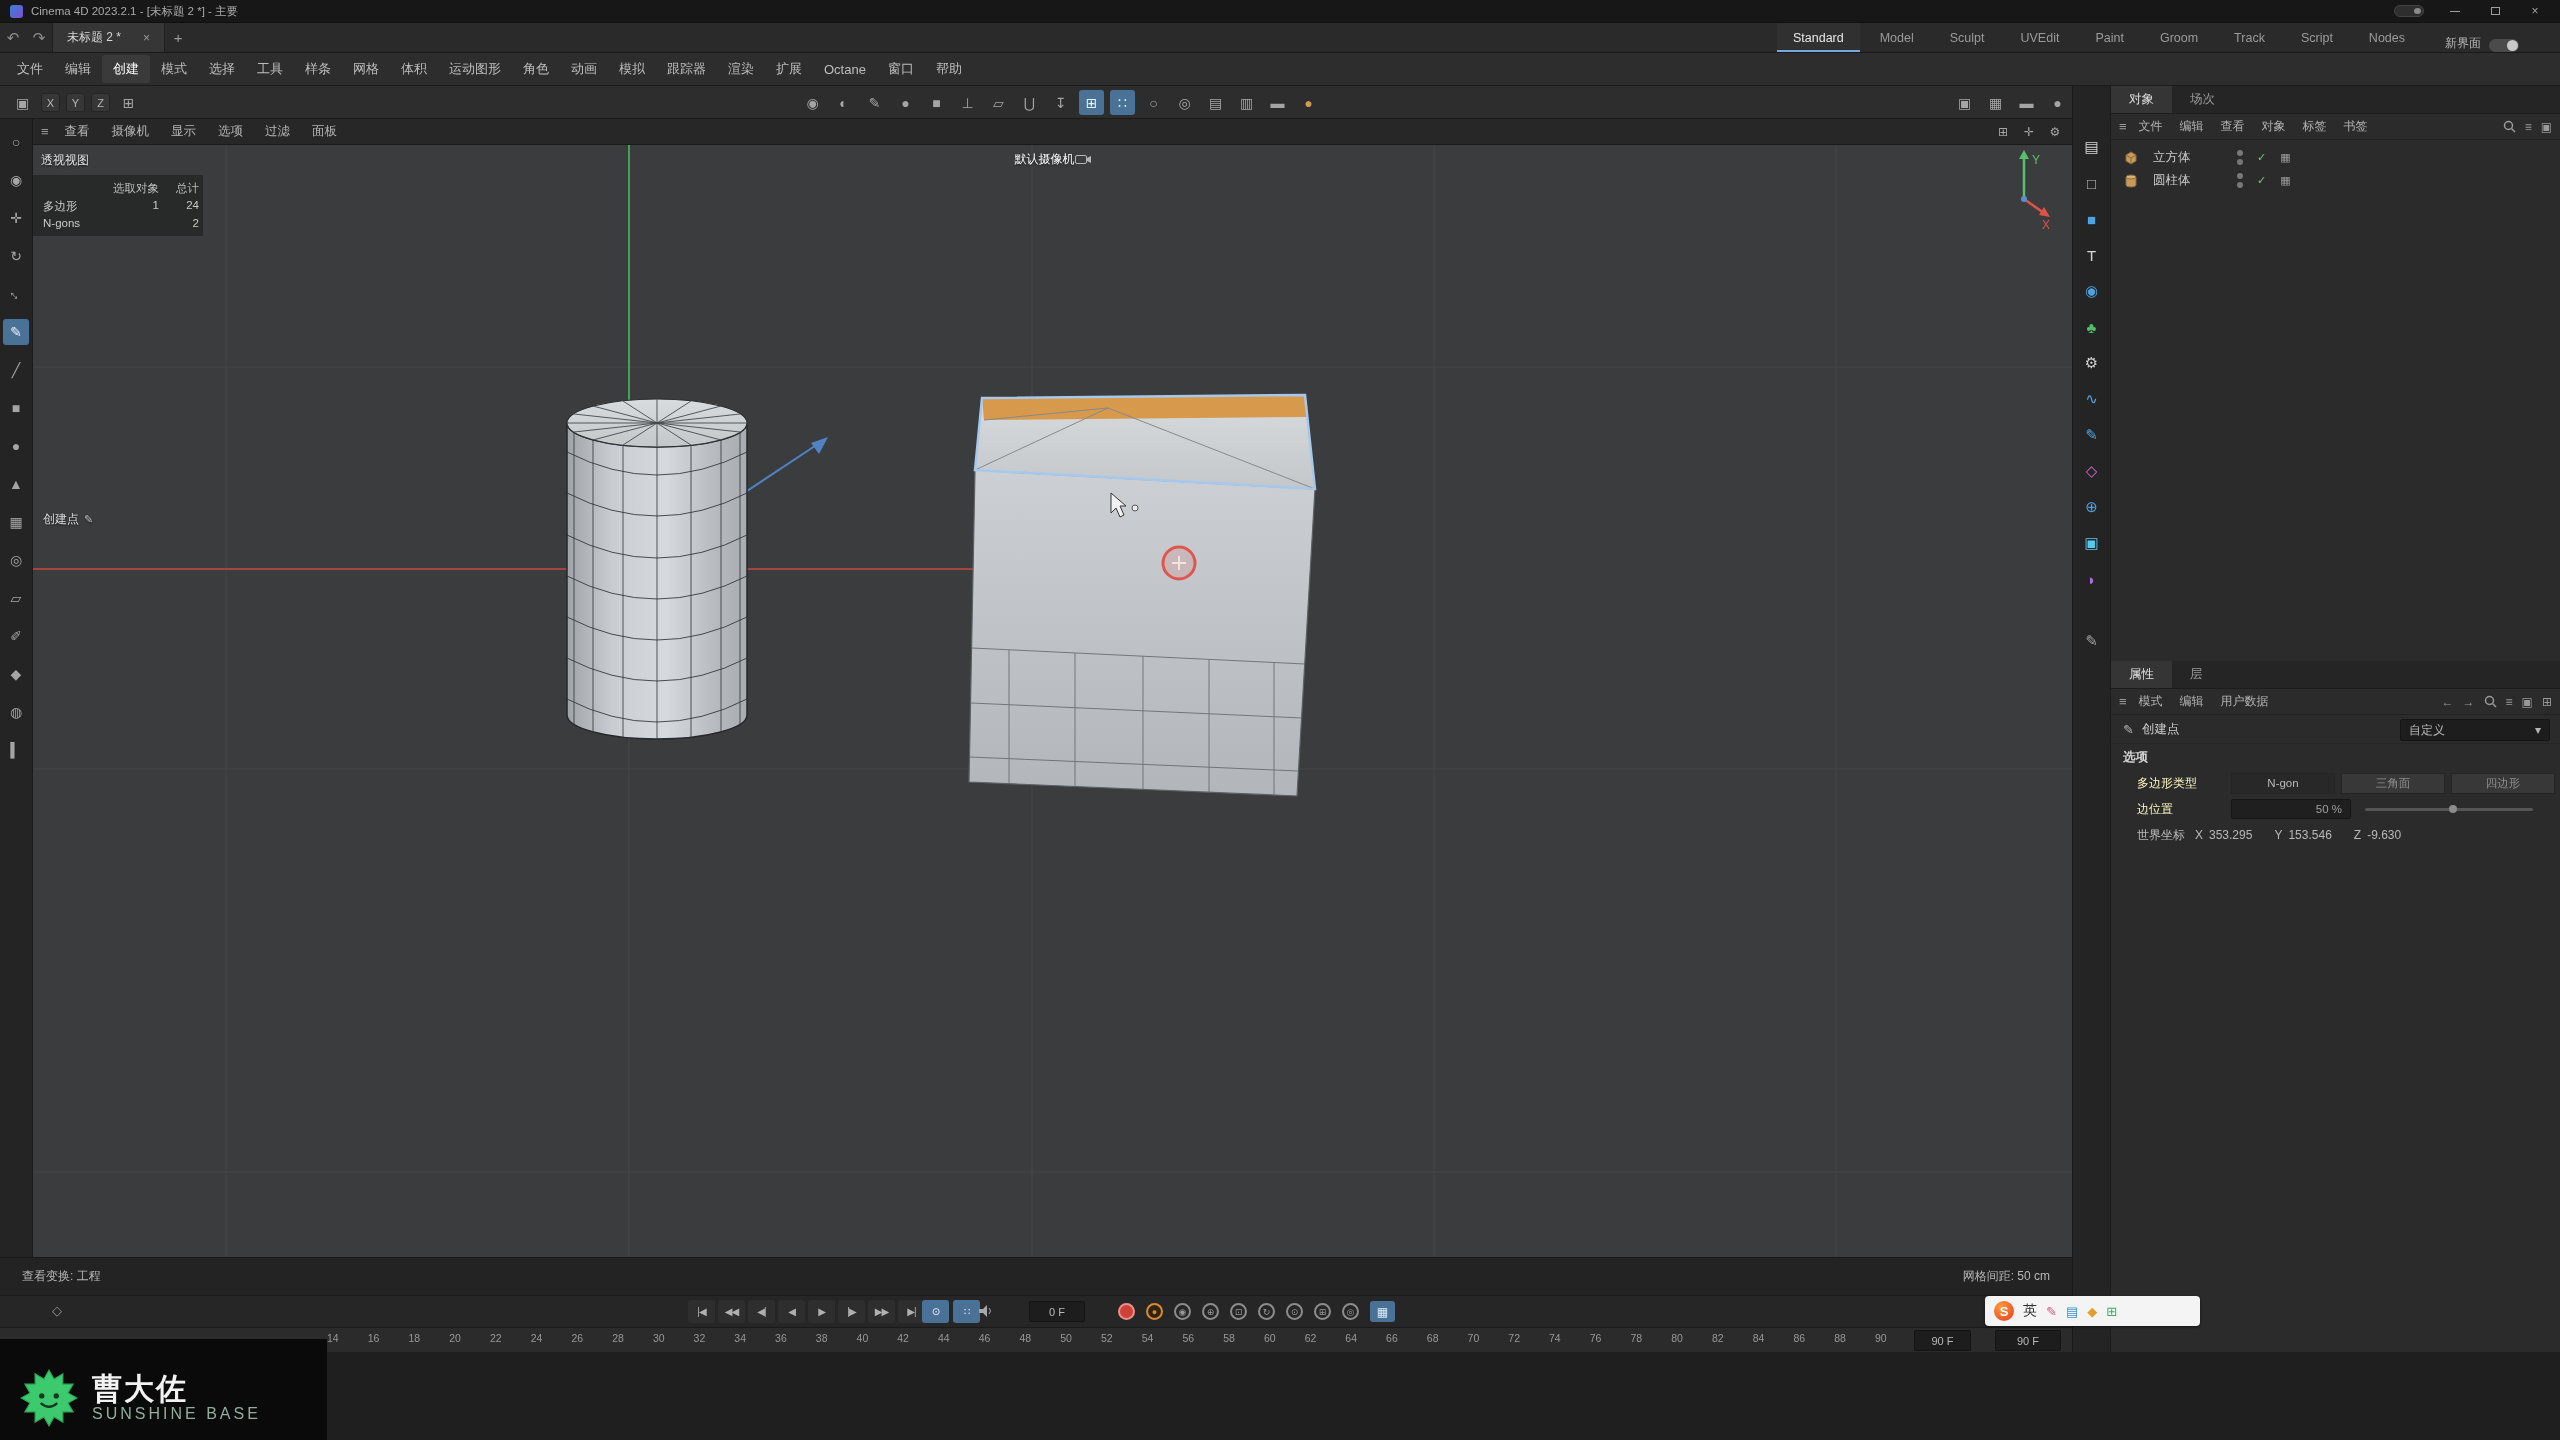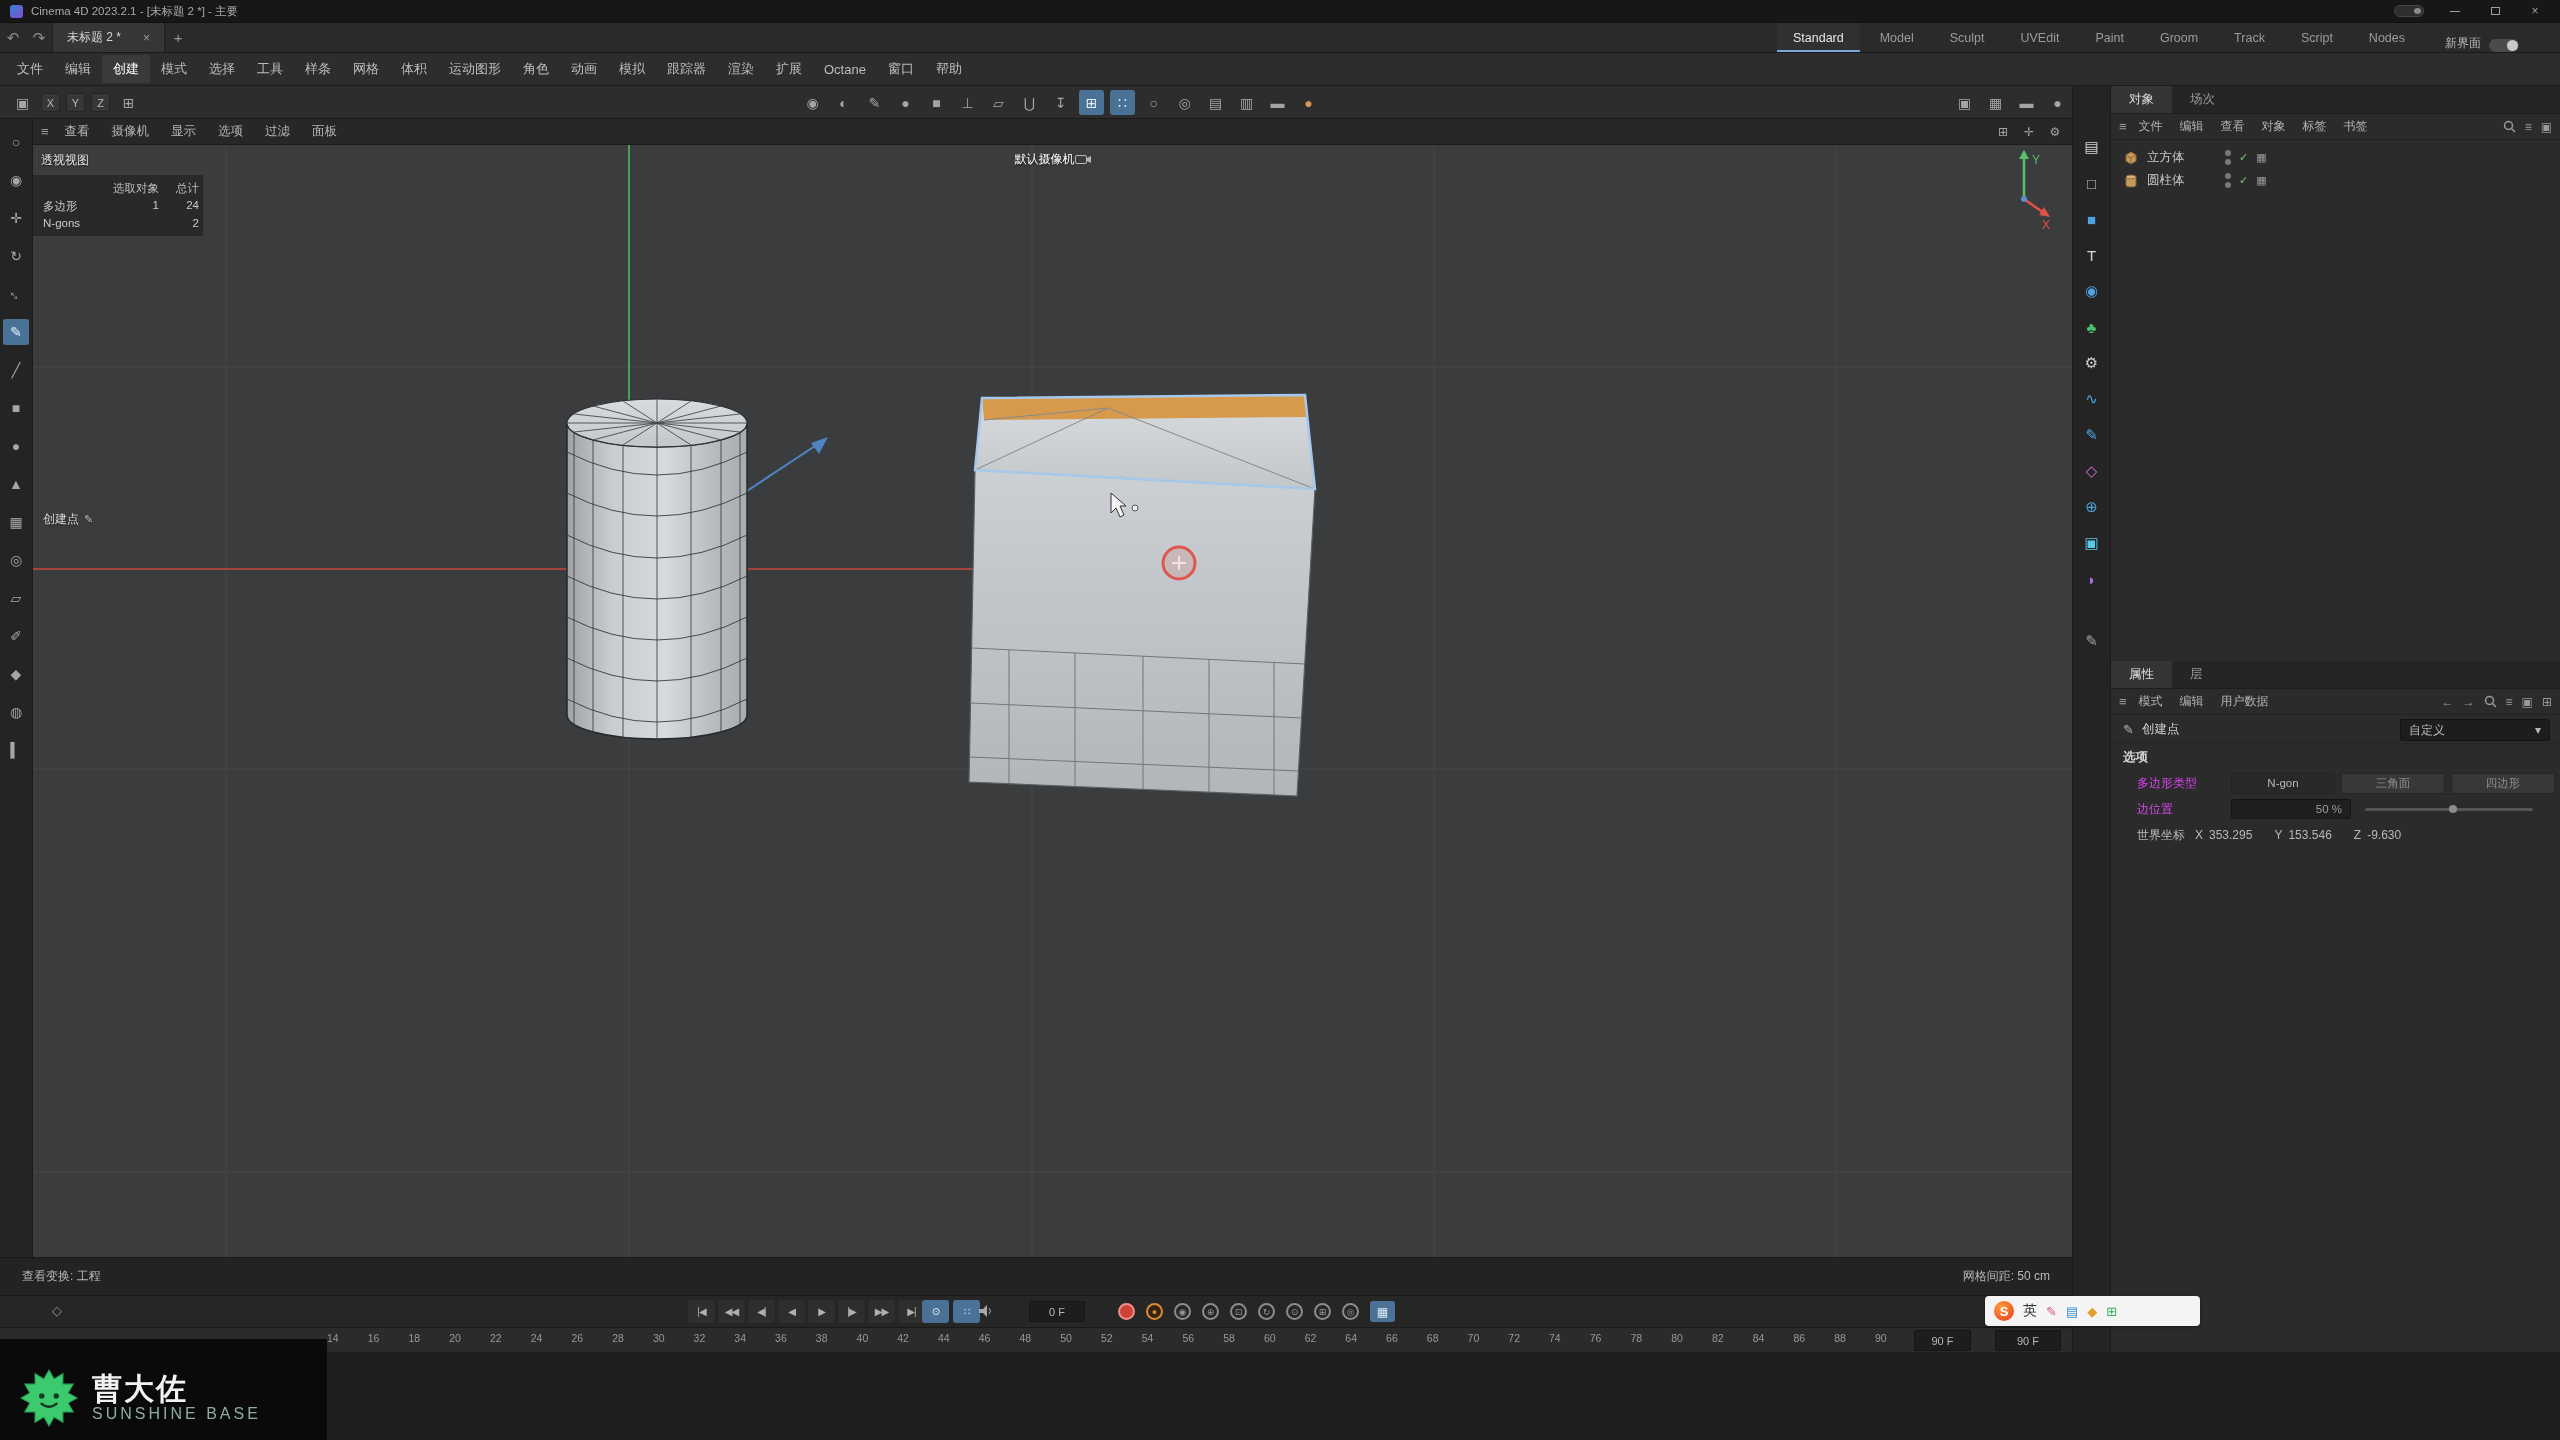--- a/index.html
+++ b/index.html
@@ -107,36 +107,36 @@
   #rstrip .gap-top{margin-top:26px}
   #rpanel{flex:1;position:relative;background:#2b2b2b}
   .ptabs{height:28px;display:flex;align-items:stretch;background:#252525;border-bottom:1px solid #1d1d1d}
   .ptabs .ptab{display:flex;align-items:center;padding:0 18px;color:#9a9a9a;font-size:12.5px}
   .ptabs .ptab.active{background:#353535;color:#e0e0e0}
   .pmenu{height:26px;display:flex;align-items:center;gap:1px;padding:0 8px;background:#2b2b2b;border-bottom:1px solid #222}
   .pmenu .mi{padding:4px 8px;color:#b2b2b2;font-size:12px}
   .pmenu .hamb{color:#9a9a9a;margin-right:3px;font-size:13px}
   .pmenu-right{margin-left:auto;display:flex;align-items:center;gap:9px;color:#9a9a9a;font-size:12px}
   #om-list{padding-top:6px}
-  .om-row{height:23px;display:flex;align-items:center;padding-left:12px;gap:8px}
+  .om-row{height:23px;display:flex;align-items:center;padding-left:12px;gap:14px}
   .om-row .obj-name{color:#cacaca;font-size:12.5px;width:70px}
   .dots{display:flex;flex-direction:column;gap:3px}
   .dots i{width:6px;height:6px;border-radius:50%;background:#787878}
   .badge{font-size:11px;color:#7ac87a}
   .badge2{color:#9a9a9a}
 
   
   #am{position:absolute;left:0;right:0;top:575px}
   #am-tool{height:29px;display:flex;align-items:center;gap:8px;padding:0 12px;position:relative;border-bottom:1px solid #262626}
   #am-tool .g{color:#b5b5b5}
   #am-tool .lbl{color:#cdcdcd;font-size:12.5px}
   .dd{position:absolute;right:10px;top:4px;width:150px;height:22px;background:#1d1d1d;border:1px solid #141414;border-radius:2px;color:#b5b5b5;font-size:12px;display:flex;align-items:center;justify-content:space-between;padding:0 8px}
   #am-section{height:26px;display:flex;align-items:center;padding-left:12px;color:#d5d5d5;font-size:12.5px;font-weight:bold}
   .am-row{height:26px;display:flex;align-items:center;padding-left:26px;gap:4px}
-  .dim{color:#d946ef;font-size:12px;width:90px}
+  .dim{color:#fef9c3;font-size:12px;width:90px}
   .seg{width:104px;height:21px;background:#383838;border:1px solid #242424;color:#8f8f8f;font-size:11.5px;display:flex;align-items:center;justify-content:center;margin-right:2px}
   .seg.active{background:#282828;color:#b8b8b8}
   .vfield{width:120px;height:20px;background:#1f1f1f;border:1px solid #151515;border-radius:2px;color:#9f9f9f;font-size:11.5px;display:flex;align-items:center;justify-content:flex-end;padding-right:8px}
   .slider{width:168px;height:3px;background:#555;border-radius:2px;margin-left:10px;position:relative}
   .slider i{position:absolute;left:50%;top:-3px;width:8px;height:8px;border-radius:50%;background:#8d8d8d}
   #world-row{color:#b8b8b8;font-size:12px;gap:0}
   #world-row .wl{margin-right:10px}
   #world-row .pair{margin-right:22px;display:flex;gap:6px}
 
   

